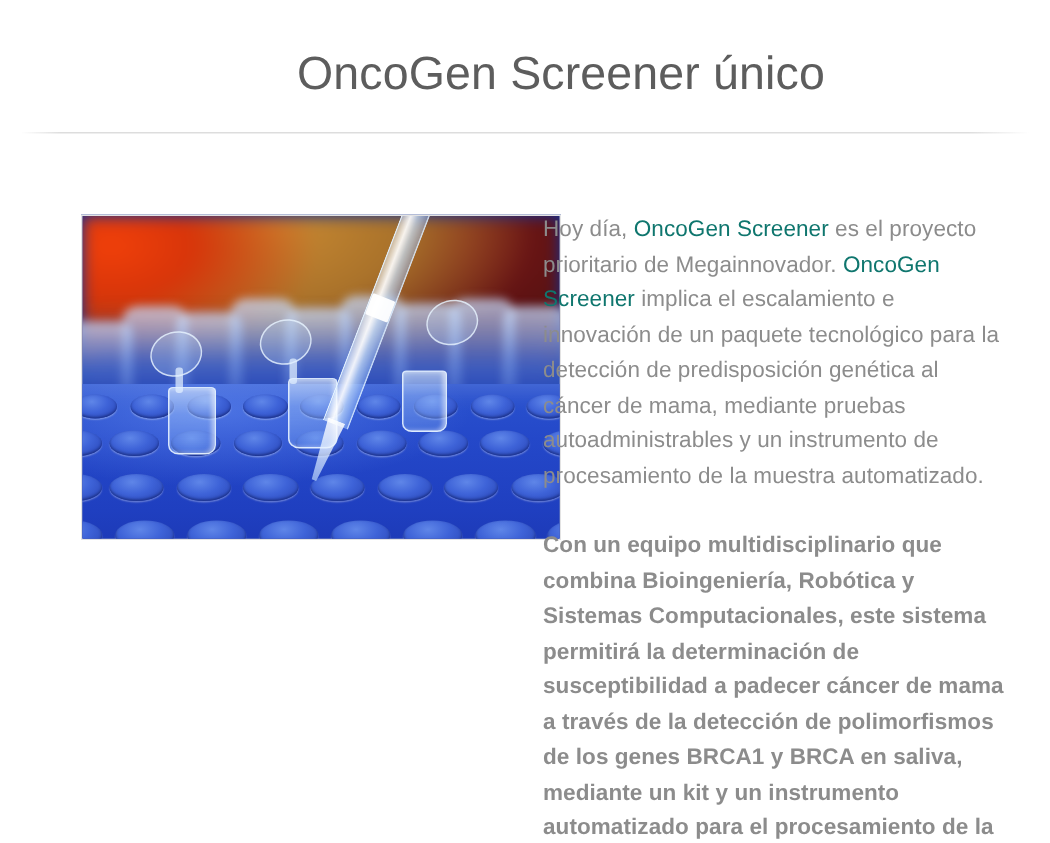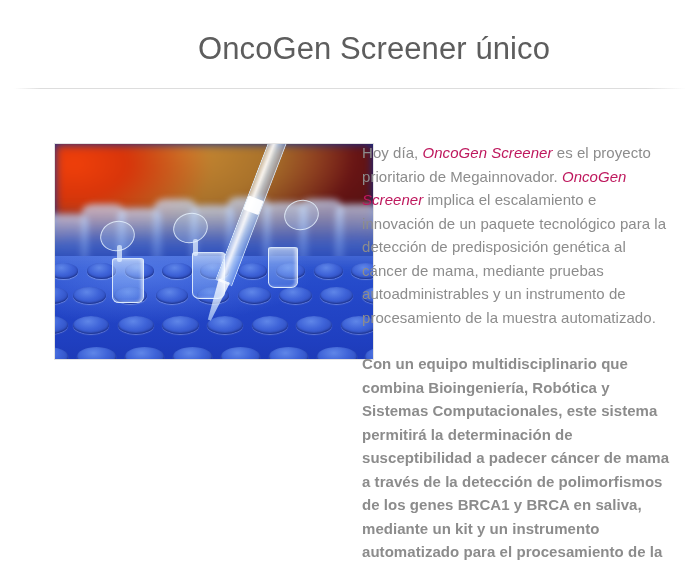--- a/index.html
+++ b/index.html
@@ -222,22 +222,21 @@
     line-height: 23.5px;
     color: #8c8c8c;
     text-align: left;
     letter-spacing: 0.05px;
   }
   .para + .para {
     margin-top: 23px;
     font-weight: bold;
   }
   .brand {
-    font-style: italic;
-    color: #be185d;
+    color: #0f766e;
   }
 </style>
 </head>
 <body>
 
 <div class="page">
 
   <h1 class="page-title">OncoGen Screener único</h1>
 
   <div class="divider"></div>

